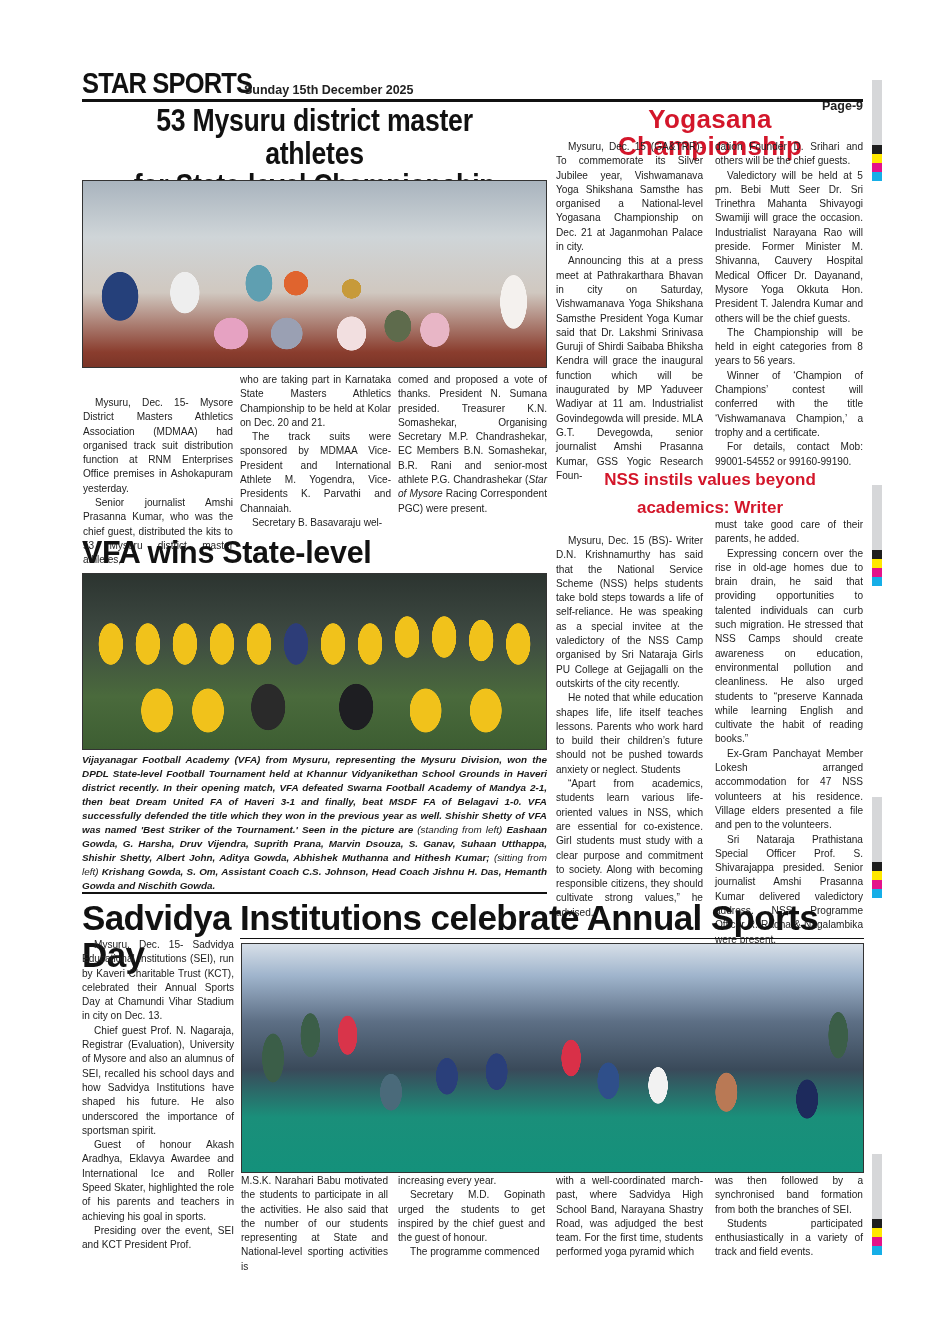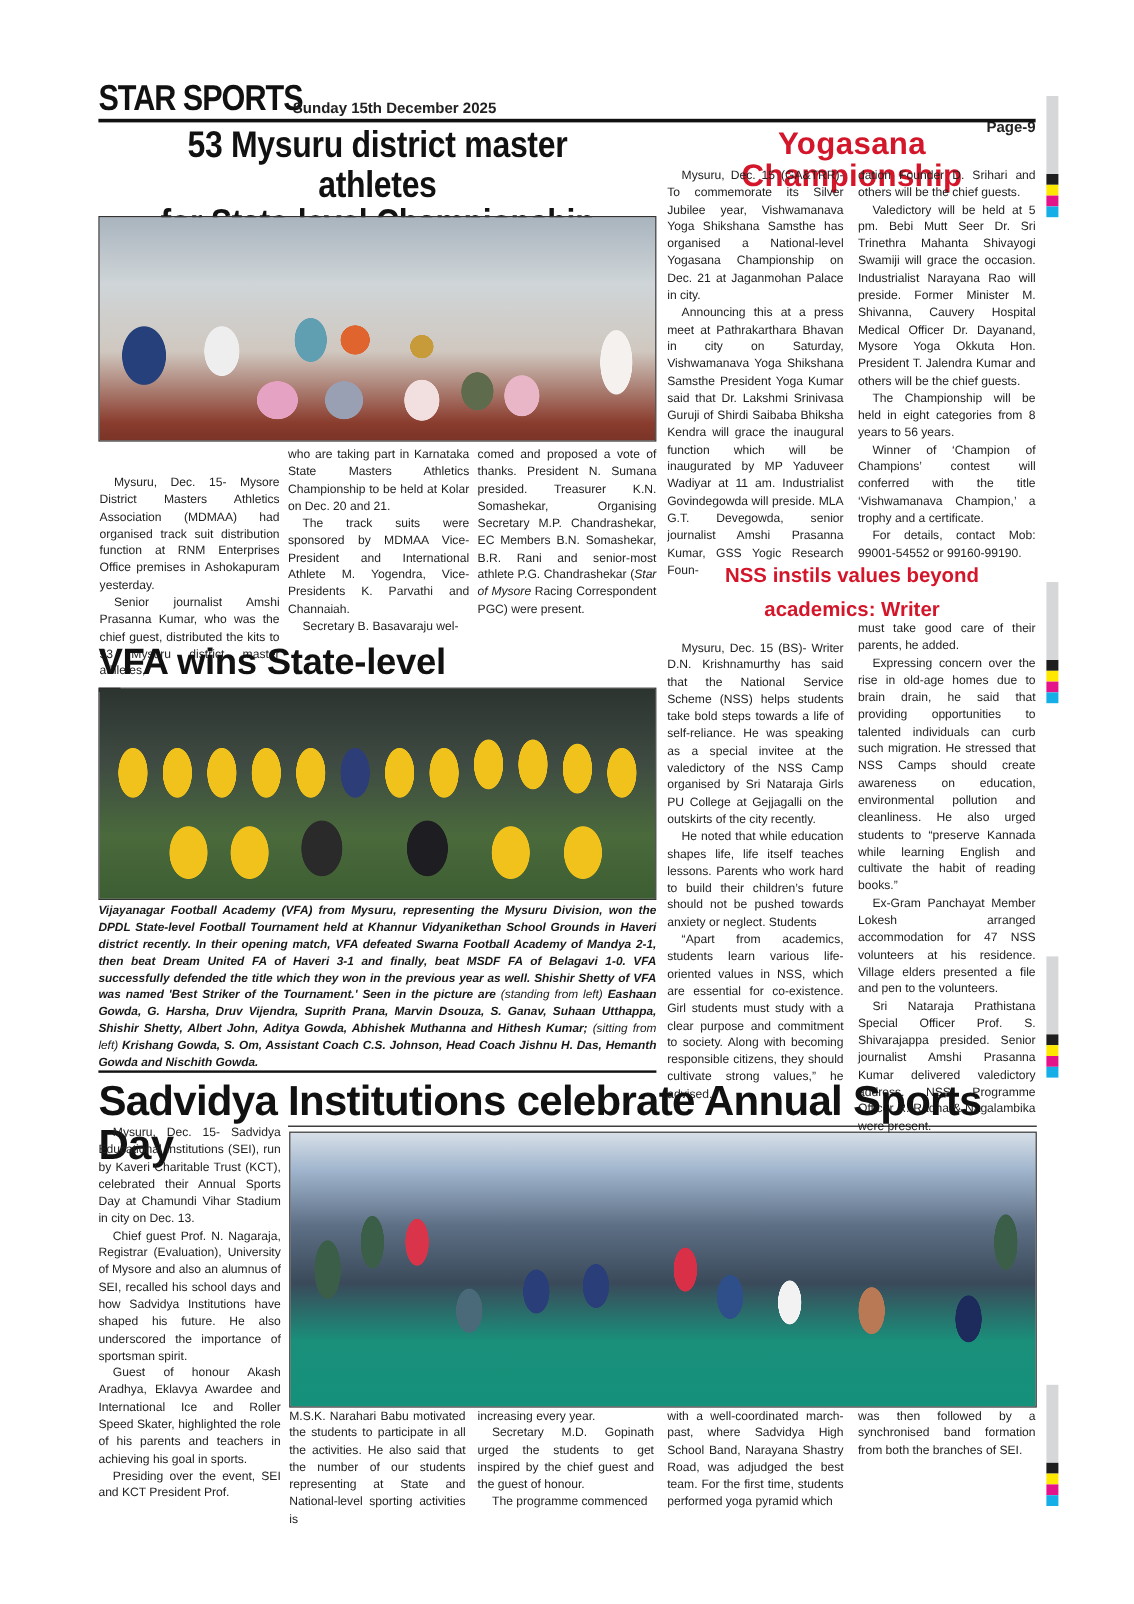--- a/index.html
+++ b/index.html
@@ -192,20 +192,21 @@
 <div class="abs col s-c3">
   <p style="text-indent:0">increasing every year.</p>
   <p>Secretary M.D. Gopinath urged the students to get inspired by the chief guest and the guest of honour.</p>
   <p>The programme commenced</p>
 </div>
 <div class="abs col s-c4">
   <p style="text-indent:0">with a well-coordinated march-past, where Sadvidya High School Band, Narayana Shastry Road, was adjudged the best team. For the first time, students performed yoga pyramid which</p>
 </div>
 <div class="abs col s-c5">
   <p style="text-indent:0">was then followed by a synchronised band formation from both the branches of SEI.</p>
+  <p>Students participated enthusiastically in a variety of track and field events.</p>
 </div>
 
 <div class="abs reg" style="top:80px;">
   <div class="g" style="height:65px;"></div>
   <div class="k"></div>
   <div class="y"></div>
   <div class="m"></div>
   <div class="c"></div>
 </div>
 <div class="abs reg" style="top:485px;">

